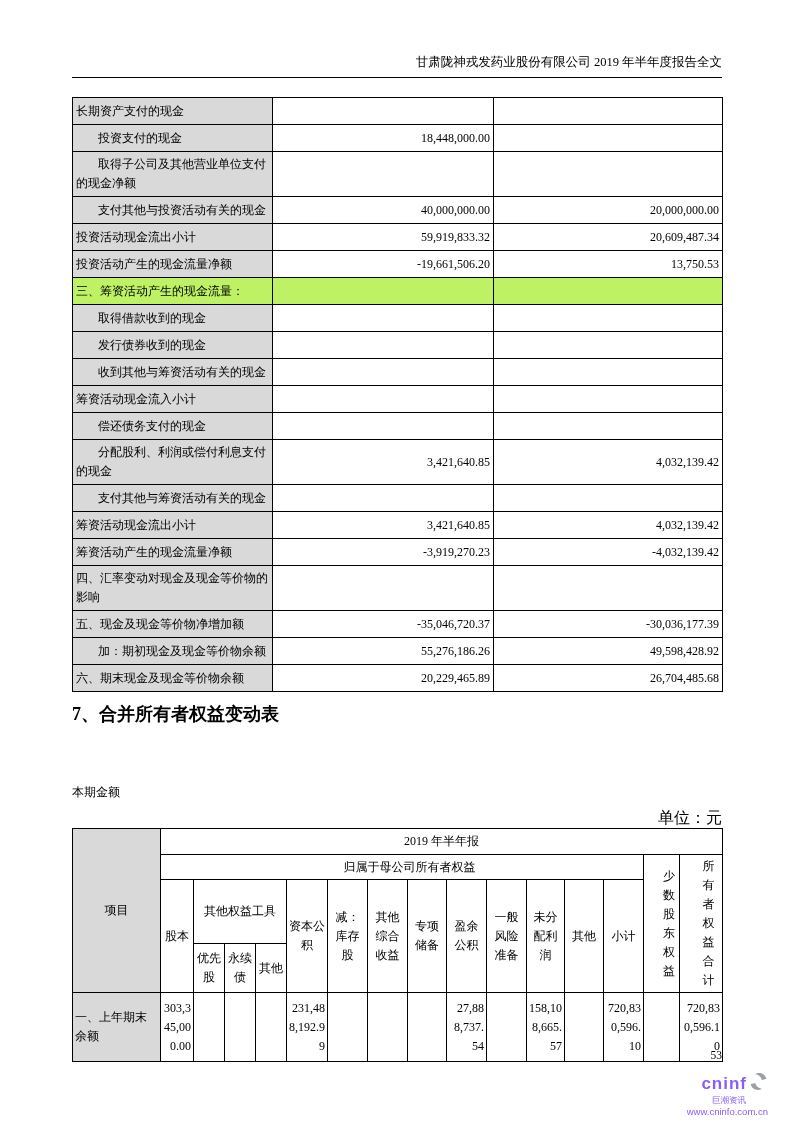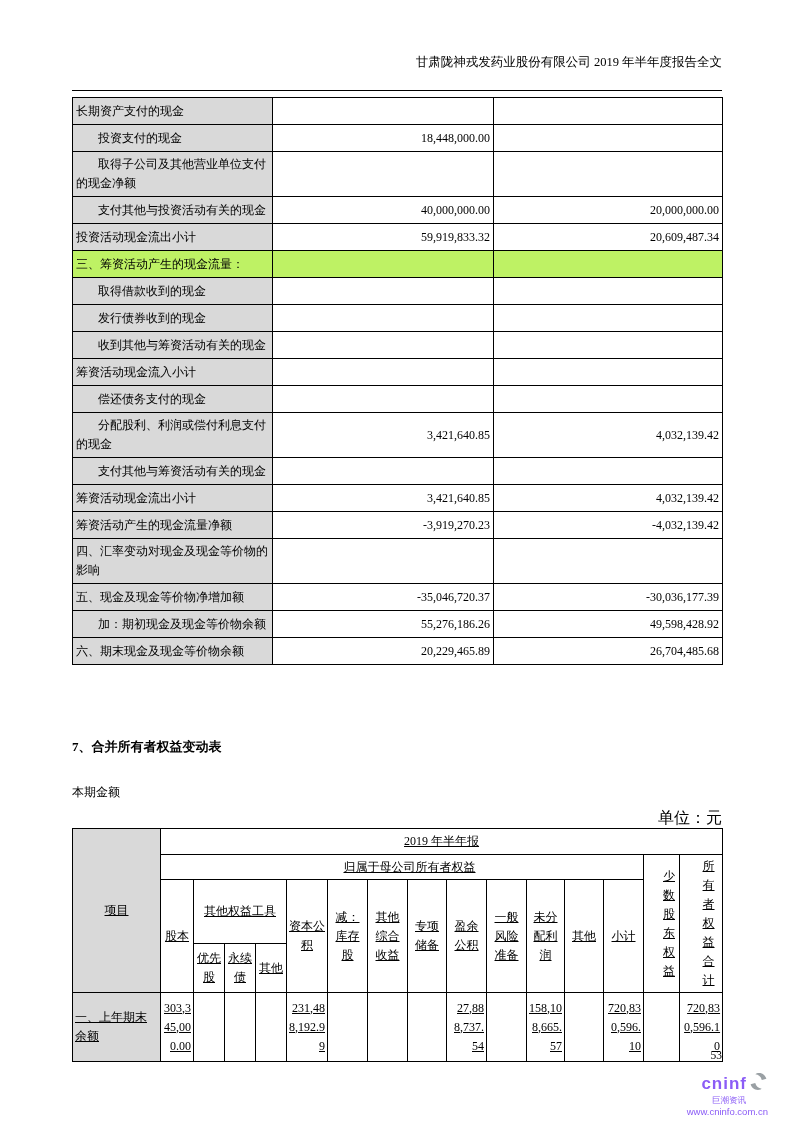--- a/index.html
+++ b/index.html
@@ -4,38 +4,38 @@
 <style>
   html,body{margin:0;padding:0;}
   body{
     width:793px;height:1122px;position:relative;background:#ffffff;
     font-family:"Liberation Serif","DejaVu Serif",serif;color:#000;
     overflow:hidden;
   }
   .content{position:absolute;left:72px;width:650px;}
   
   #page-header{top:52px;text-align:right;font-size:12.5px;line-height:20px;
-    border-bottom:1.5px solid #000;padding-bottom:18px;}
+    border-bottom:1.5px solid #000;padding-bottom:5px;}
   
   table{border-collapse:collapse;table-layout:fixed;width:650px;font-size:12px;}
   td{border:1px solid #000;vertical-align:middle;word-break:break-all;
     padding:3px 3px;line-height:19px;}
   #cash-table{position:absolute;top:97px;left:72px;border:1.5px solid #000;}
   #cash-table td.label{background:#d9d9d9;text-align:left;}
   #cash-table td.label.ind{text-indent:22px;}
   #cash-table td.num{text-align:right;background:#fff;}
   #cash-table tr.section td{background:#bef264;}
   #cash-table td{height:20px;}
   
-  #section-heading{top:738px;font-size:13px;font-weight:bold;}
+  #section-heading{top:702px;font-size:18px;font-weight:bold;}
   #period-label{top:784px;font-size:12px;}
   #unit-label{top:808px;font-size:16px;text-align:right;}
   
   #equity-table{position:absolute;top:828px;left:72px;border:1.5px solid #000;}
-  #equity-table td{text-align:center;padding:2px 2px;line-height:19px;text-decoration:underline;}
+  #equity-table td{text-align:center;padding:2px 2px;line-height:19px;}
   #equity-table td.item-col{background:#d9d9d9;}
   #equity-table td.val{text-align:right;background:#fff;}
   #equity-table tr.hr1 td{height:21px;}
   #equity-table tr.hr2 td{height:20px;padding-left:17px;}
   #equity-table tr.hr3 td{height:23px;}
   #equity-table tr.hr4 td{height:44px;}
   #equity-table tr.data td{height:64px;}
   
   #page-number{top:1049px;text-align:right;font-size:11.5px;}
   #footer-logo{position:absolute;right:25px;top:1072px;text-align:right;
@@ -75,20 +75,25 @@
       </tr>
       <tr>
         <td class="label ind">支付其他与投资活动有关的现金</td>
         <td class="num">40,000,000.00</td>
         <td class="num">20,000,000.00</td>
       </tr>
       <tr>
         <td class="label">投资活动现金流出小计</td>
         <td class="num">59,919,833.32</td>
         <td class="num">20,609,487.34</td>
+      </tr>
+      <tr>
+        <td class="label">投资活动产生的现金流量净额</td>
+        <td class="num">-19,661,506.20</td>
+        <td class="num">13,750.53</td>
       </tr>
       <tr class="section">
         <td class="label">三、筹资活动产生的现金流量：</td>
         <td class="num"></td>
         <td class="num"></td>
       </tr>
       <tr>
         <td class="label ind">取得借款收到的现金</td>
         <td class="num"></td>
         <td class="num"></td>

